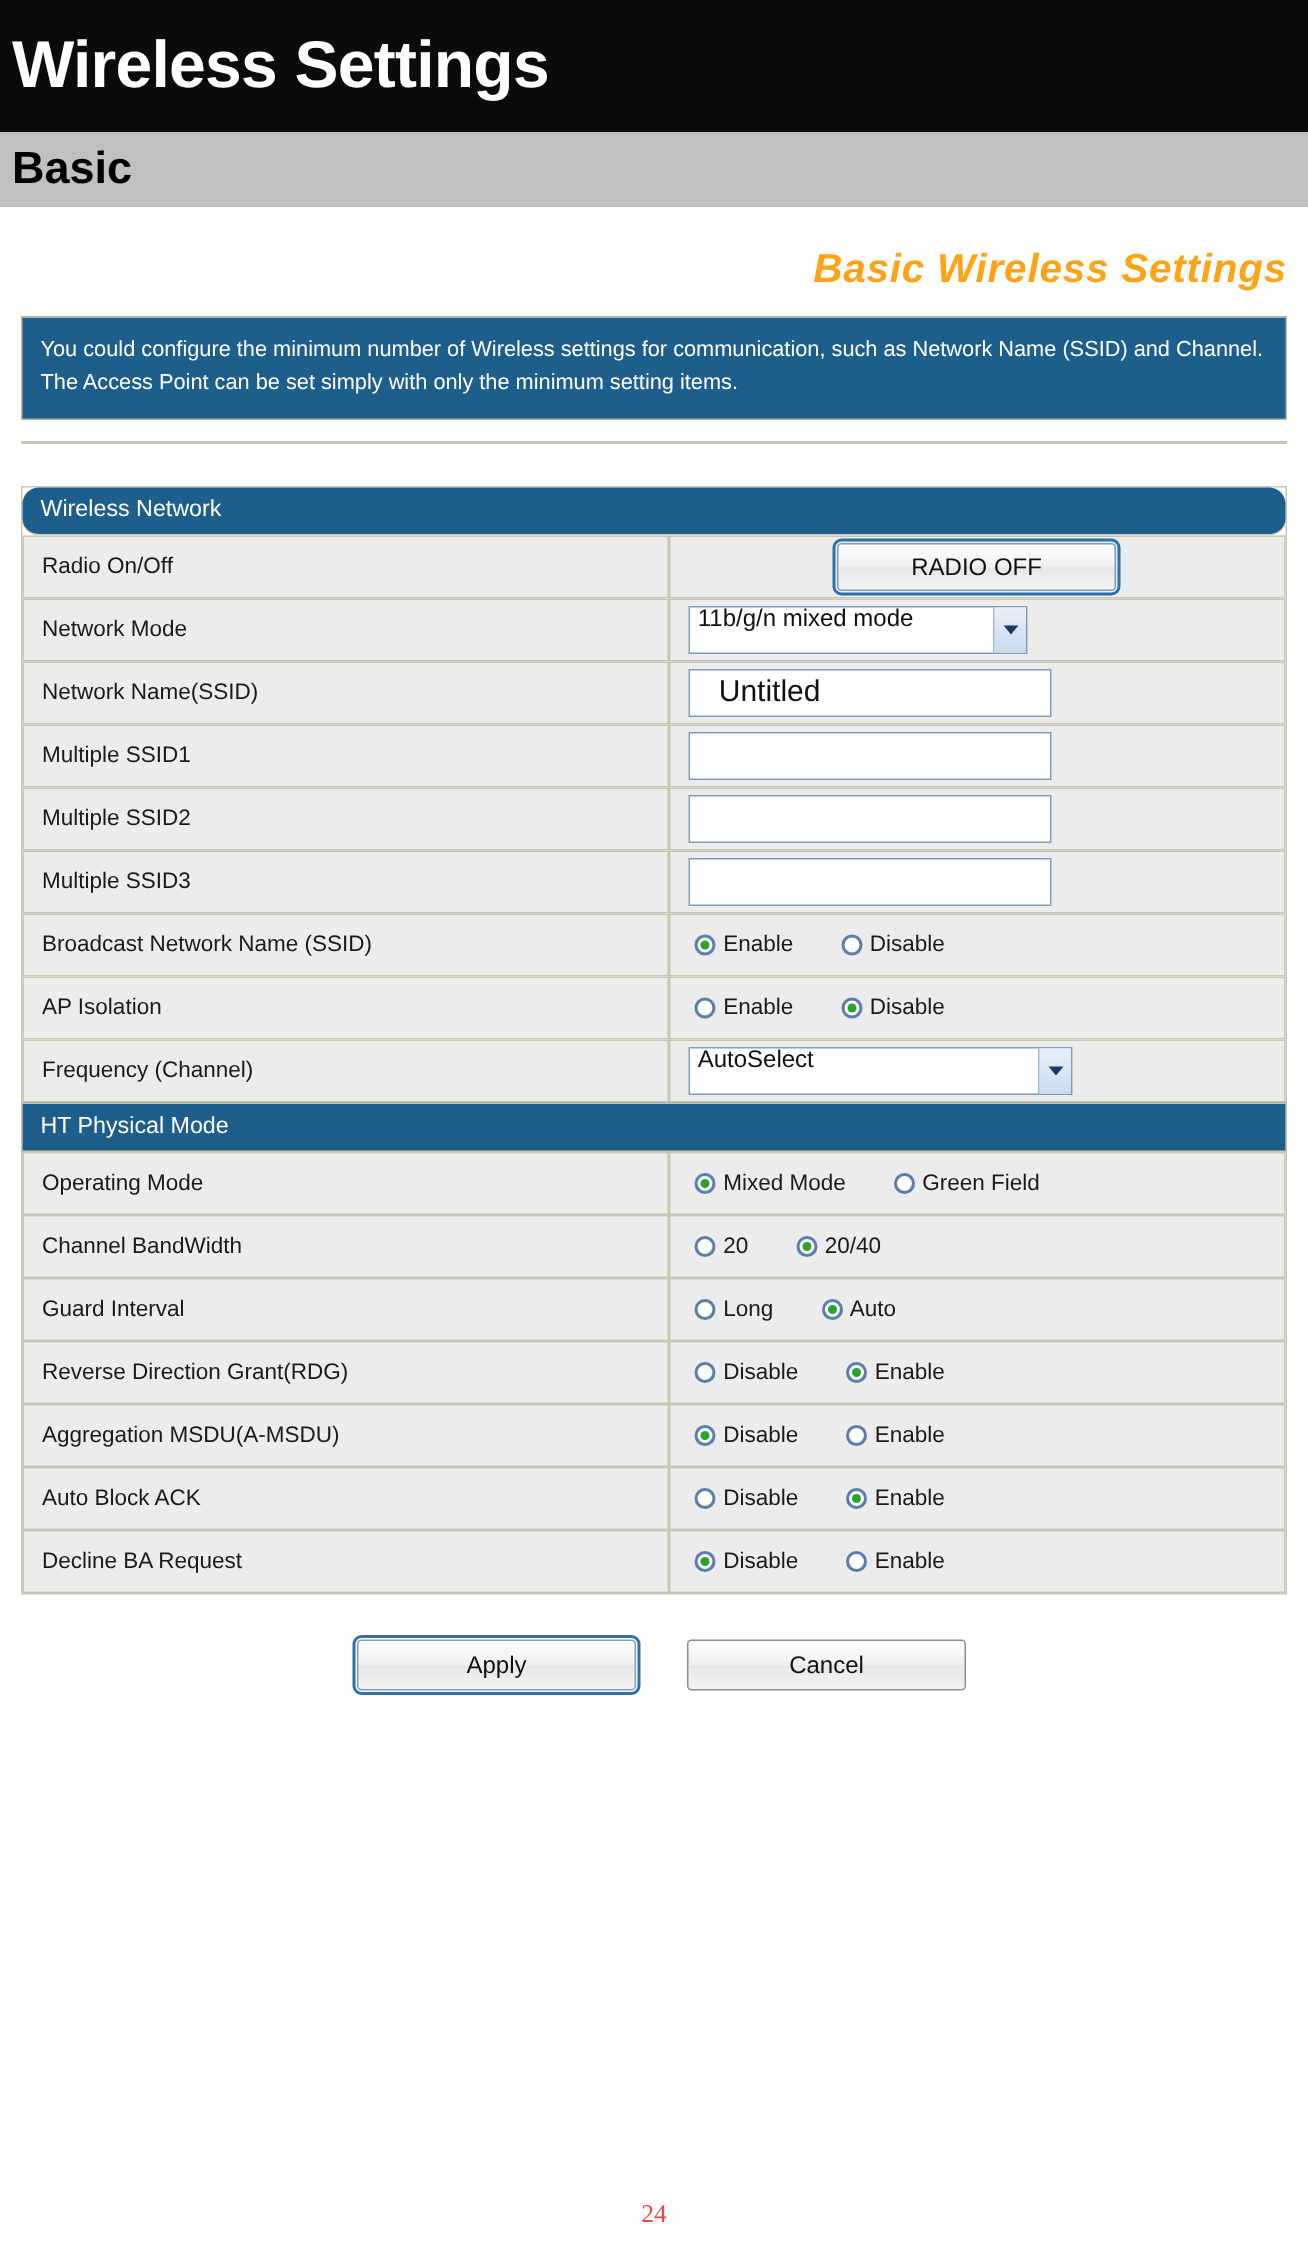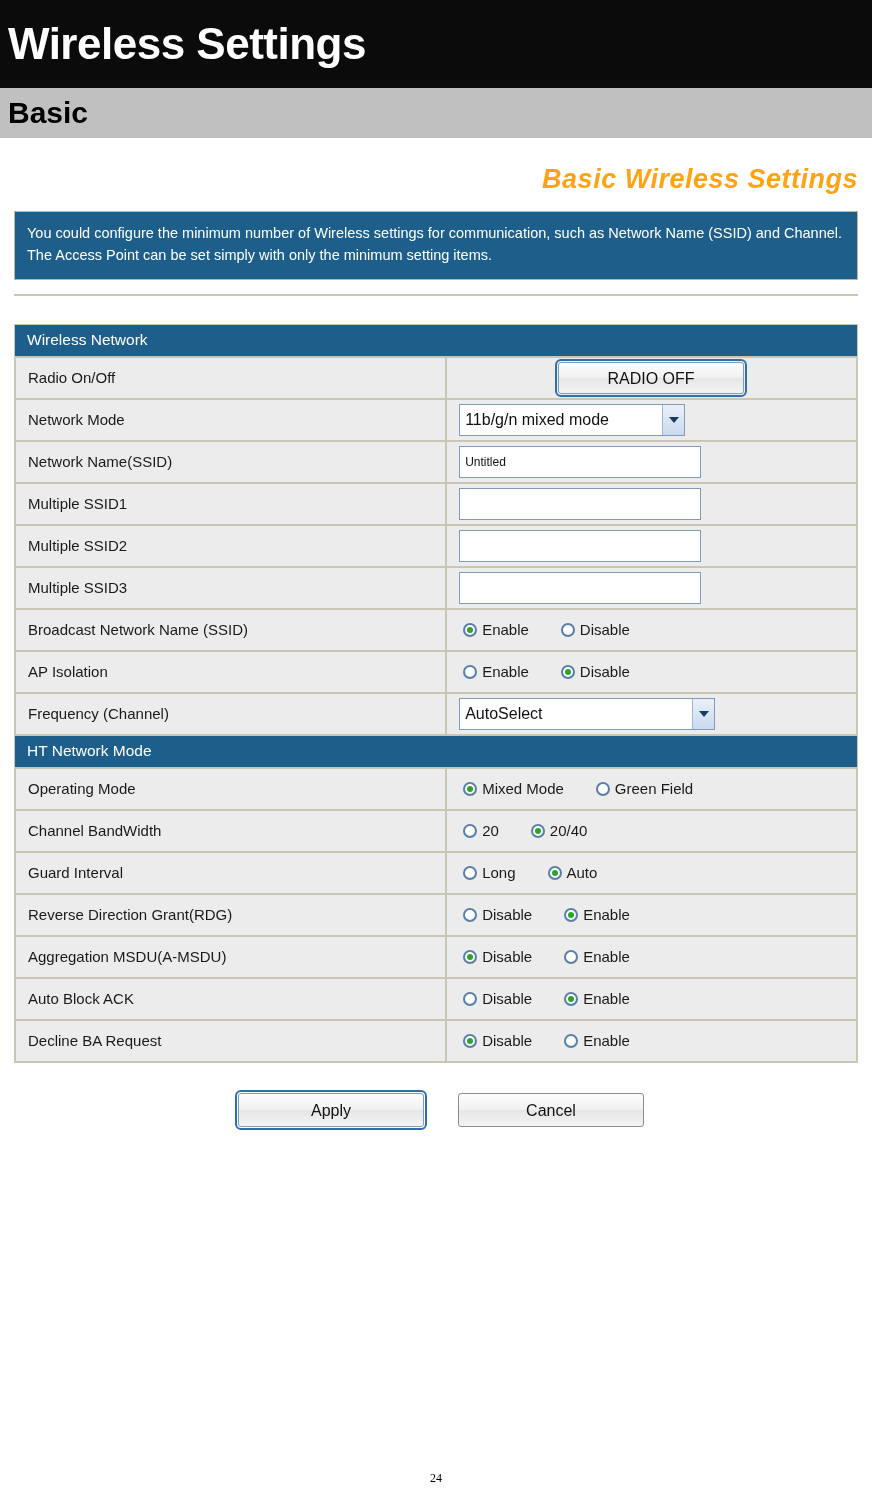--- a/index.html
+++ b/index.html
@@ -97,21 +97,21 @@
   }
 
   .tbl .grp td {
     background: #1d5f8a;
     color: #ffffff;
     font-size: 15.5px;
     padding: 6px 0 7px 12px;
     border-top: 1px solid #c9c7b4;
     border-bottom: 1px solid #c9c7b4;
   }
-  .tbl tr.grp:first-child td { border-top: none; }
+  .tbl tr.grp:first-child td { border-top: none; border-radius: 11px; }
 
   .tbl td.lbl, .tbl td.val {
     background: #ececec;
     border: 1px solid #c9c7b4;
     font-size: 15px;
     color: #1a1a1a;
     height: 38px;
     vertical-align: middle;
   }
   .tbl td.lbl {
@@ -145,21 +145,20 @@
   }
   .btn.focusring {
     outline: 2px solid #2f6fae;
     outline-offset: 1px;
     border-color: #7f9db9;
   }
   .btn-radio { width: 186px; height: 32px; line-height: 25px; }
 
   .sel {
     display: inline-flex;
-    align-items: center;
     justify-content: space-between;
     background: #ffffff;
     border: 1px solid #7f9db9;
     box-sizing: border-box;
     height: 32px;
     font-size: 16px;
     color: #111;
     padding: 0 0 0 5px;
   }
   .sel .sel-text { line-height: 1; }
@@ -179,25 +178,25 @@
     border-right: 5px solid transparent;
     border-top: 6px solid #1a3a66;
   }
 
   .txt {
     background: #ffffff;
     border: 1px solid #7f9db9;
     box-sizing: border-box;
     height: 32px;
     width: 242px;
-    font-size: 12px;
+    font-size: 20px;
     color: #111;
     display: flex;
     align-items: center;
-    padding-left: 5px;
+    padding-left: 19px;
   }
 
   .radiogrp {
     display: flex;
     align-items: center;
     gap: 24px;
   }
   .radioitem {
     display: inline-flex;
     align-items: center;
@@ -238,22 +237,22 @@
     box-sizing: border-box;
   }
   .btn-action { width: 186px; height: 34px; line-height: 27px; font-size: 16px; }
 
   .pagenum {
     position: absolute;
     left: 0; right: 0;
     bottom: 10px;
     text-align: center;
     font-family: "Liberation Serif", serif;
-    font-size: 12px;
-    color: #000000;
+    font-size: 17px;
+    color: #ef4444;
   }
 </style>
 </head>
 <body>
 
 <div class="banner">
   <div class="banner-title">Wireless Settings</div>
 </div>
 
 <div class="subbanner">
@@ -345,21 +344,21 @@
         <tr>
           <td class="lbl w1">Frequency (Channel)</td>
           <td class="val w1b"><div class="sel" style="width: 256px; margin-left: 2px;">
               <span class="sel-text">AutoSelect</span>
               <span class="arrowbox">
                 <span class="caret"></span>
               </span>
             </div></td>
         </tr>
         <tr class="grp">
-          <td colspan="2">HT Network Mode</td>
+          <td colspan="2">HT Physical Mode</td>
         </tr>
         <tr>
           <td class="lbl w2">Operating Mode</td>
           <td class="val w2b">
             <div class="radiogrp" style="margin-left: 6px;">
               <label class="radioitem">
                 <span class="rdo on"></span>
                 <span>Mixed Mode</span>
               </label>
               <label class="radioitem">

